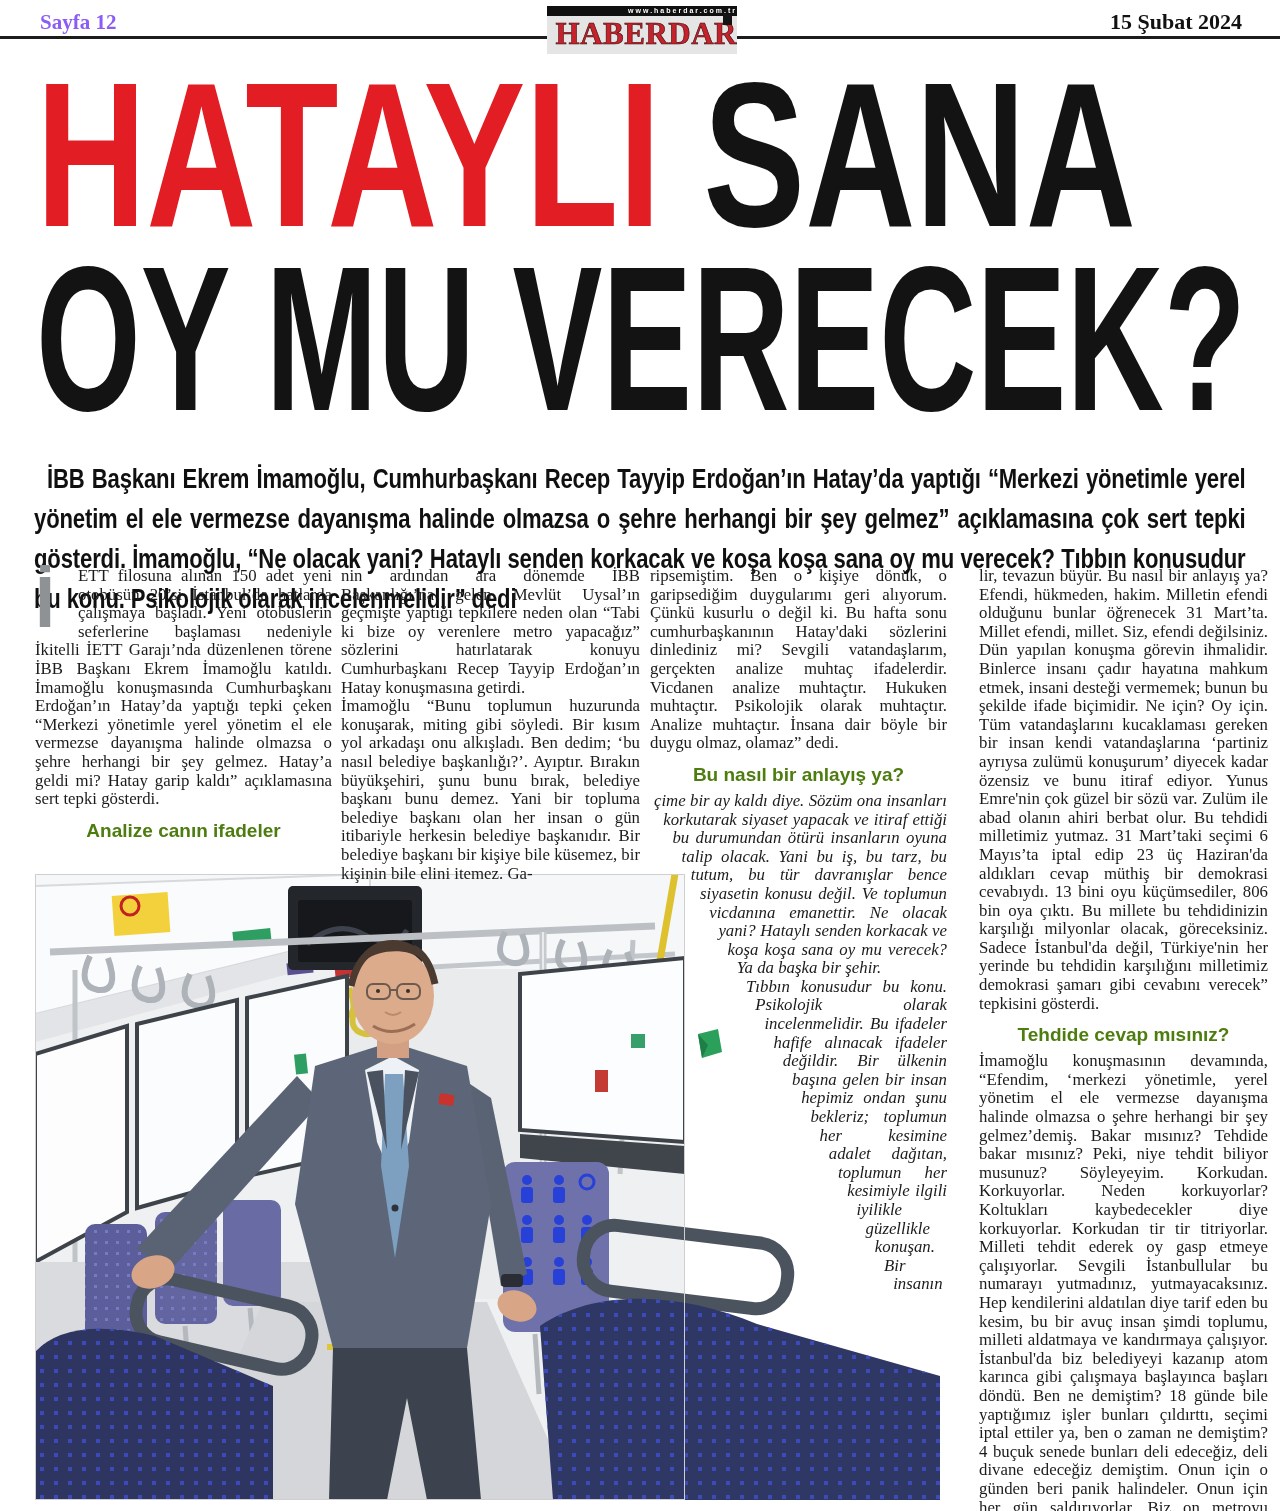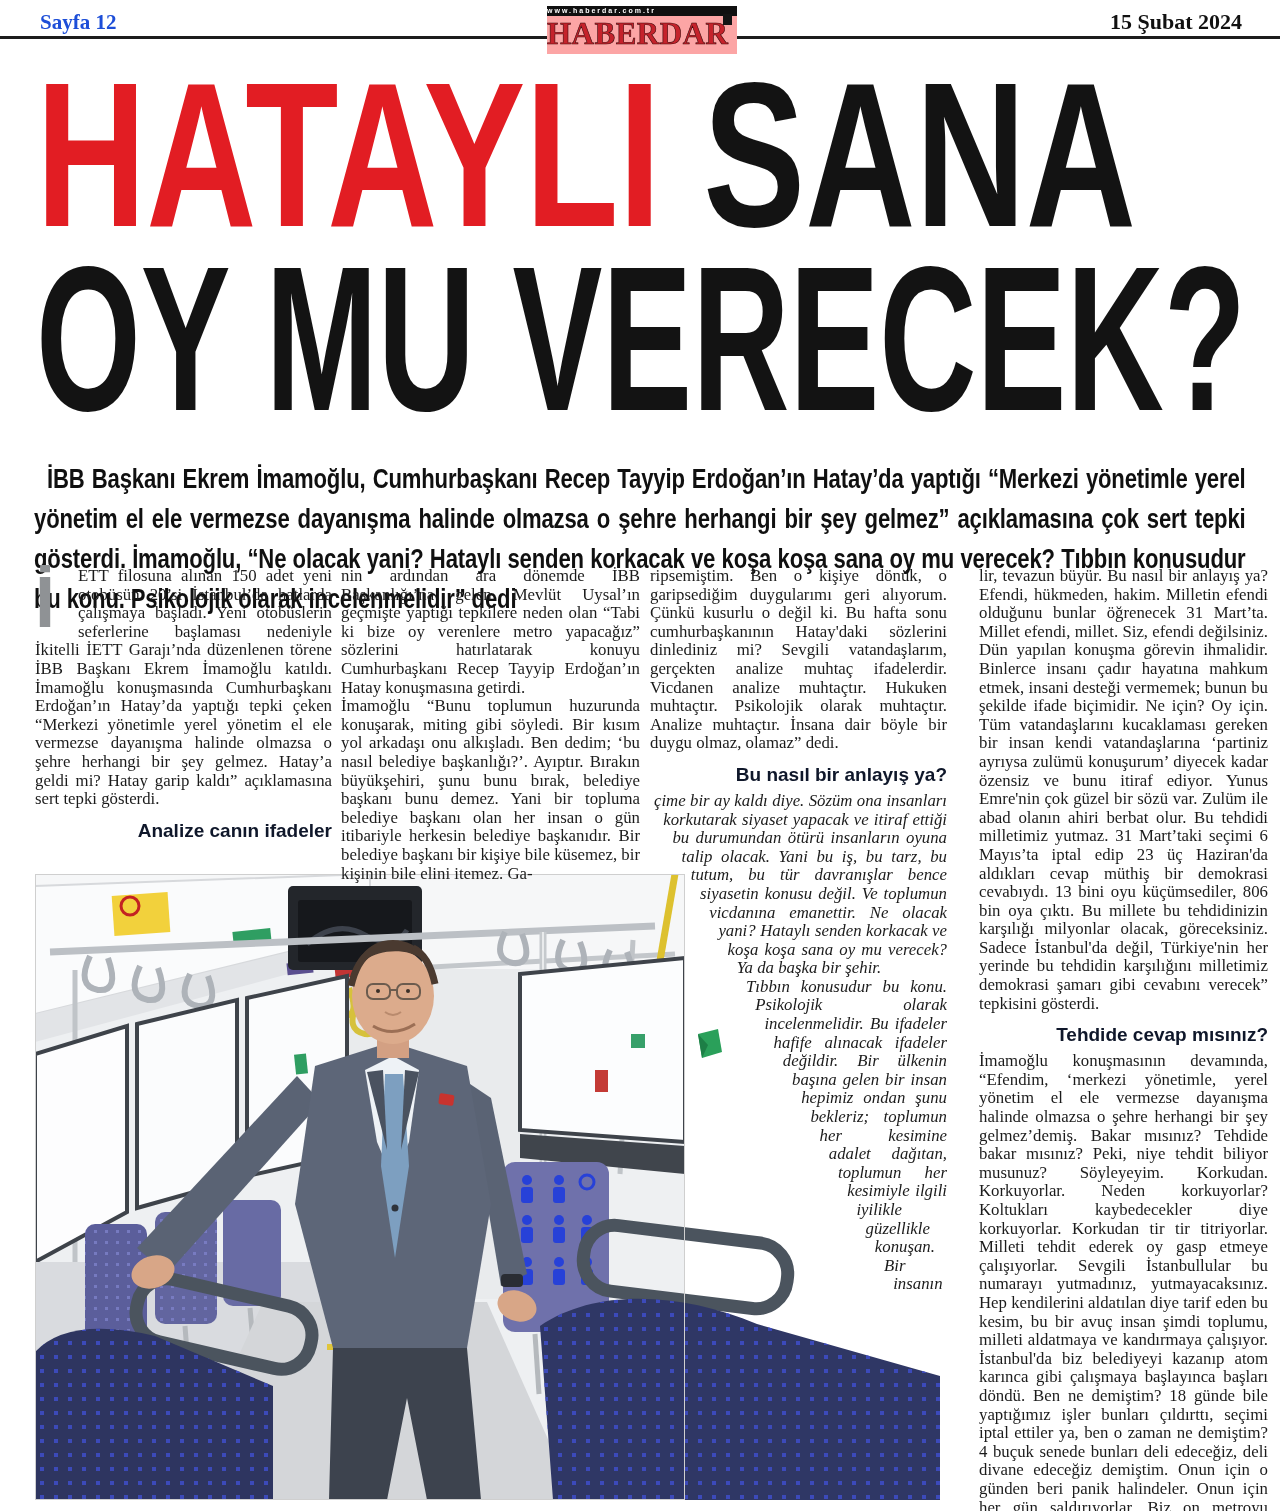--- a/index.html
+++ b/index.html
@@ -1,23 +1,23 @@
 <!DOCTYPE html>
 <html lang="tr"><head>
 <meta charset="utf-8">
 <style>
   html,body{margin:0;padding:0;background:#777;}
   .page{position:relative;width:1280px;height:1511px;background:#ffffff;margin:0 auto;
         font-family:"Liberation Serif",serif;color:#1b1b1b;overflow:hidden;}
 
   
-  .hdr-label{position:absolute;left:40px;top:12px;font:bold 21px/1 "Liberation Serif",serif;color:#1d4ed8;}
+  .hdr-label{position:absolute;left:40px;top:12px;font:bold 21px/1 "Liberation Serif",serif;color:#8b5cf6;}
   .hdr-date{position:absolute;right:38px;top:11px;font:bold 22px/1 "Liberation Serif",serif;color:#111;}
   .hdr-rule{position:absolute;left:0;top:36px;width:1280px;height:3px;background:#1c1c1c;}
-  .logo{position:absolute;left:547px;top:6px;width:190px;height:48px;background:#fca5a5;text-align:left;}
+  .logo{position:absolute;left:547px;top:6px;width:190px;height:48px;background:#e5e5e5;text-align:right;}
   .logo-bar{height:10px;background:#101010;color:#fff;font:600 7px/10px "Liberation Sans",sans-serif;
             letter-spacing:2px;text-transform:lowercase;}
   .logo-word{font:bold 31px/36px "Liberation Serif",serif;color:#c5222b;letter-spacing:.5px;
              -webkit-text-stroke:.6px #39090b;}
   .logo-flag{position:absolute;right:5px;top:8px;width:9px;height:11px;background:#141414;}
 
   
   .headline{position:absolute;left:30px;top:58px;z-index:2;}
 
   
@@ -25,21 +25,21 @@
         font-family:"Liberation Sans",sans-serif;font-size:27px;line-height:40px;font-weight:600;
         color:#101010;text-align:justify;text-indent:16px;letter-spacing:-.2px;}
 
   
   .col{position:absolute;top:567px;font-size:16.8px;line-height:18.6px;text-align:justify;color:#1b1b1b;z-index:2;}
   .col p{margin:0;}
   #col1{left:35px;width:297px;}
   #col2{left:341px;width:299px;}
   #col3{left:650px;width:297px;height:946px;overflow:hidden;}
   #col4{left:979px;width:289px;height:945px;overflow:hidden;}
-  .subhead{font:bold 19px/22px "Liberation Sans",sans-serif;color:#0f172a;margin:11px 0 6px 0;text-align:right;}
+  .subhead{font:bold 19px/22px "Liberation Sans",sans-serif;color:#4d7c0f;margin:11px 0 6px 0;text-align:center;}
   .dropcap{float:left;width:36px;height:70px;margin:2px 7px 0 0;
            font:bold 72px/66px "Liberation Sans",sans-serif;color:#8f9295;}
   .sp{float:left;clear:left;height:18.6px;}
   #wrapflow{height:540px;overflow:hidden;font-style:italic;}
 
   
   .photo{position:absolute;left:35px;top:874px;z-index:1;}
 </style>
 </head>
 <body>

